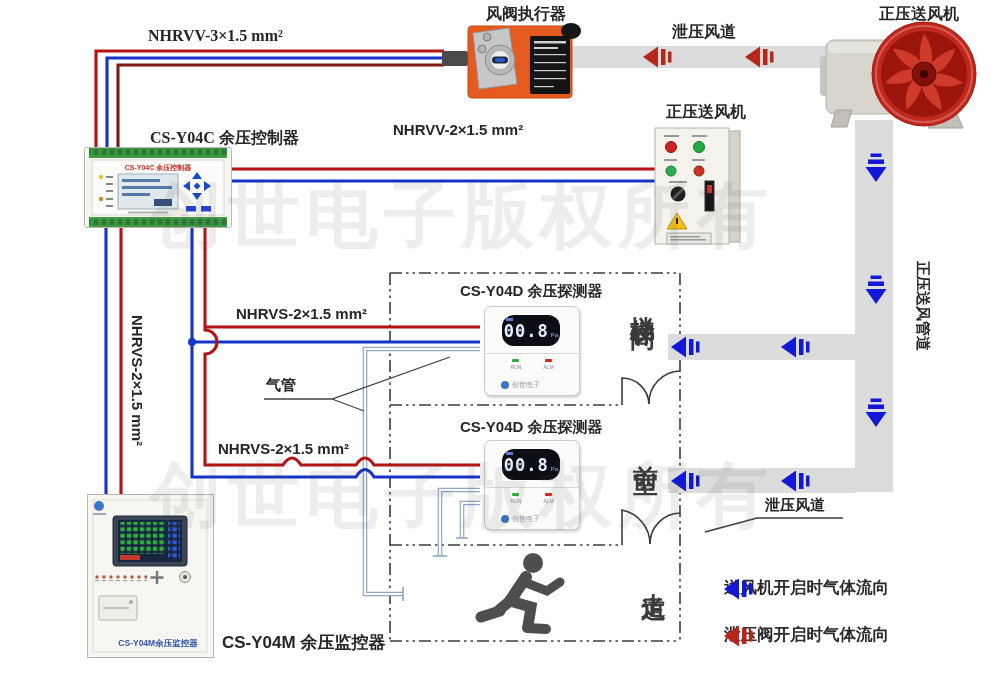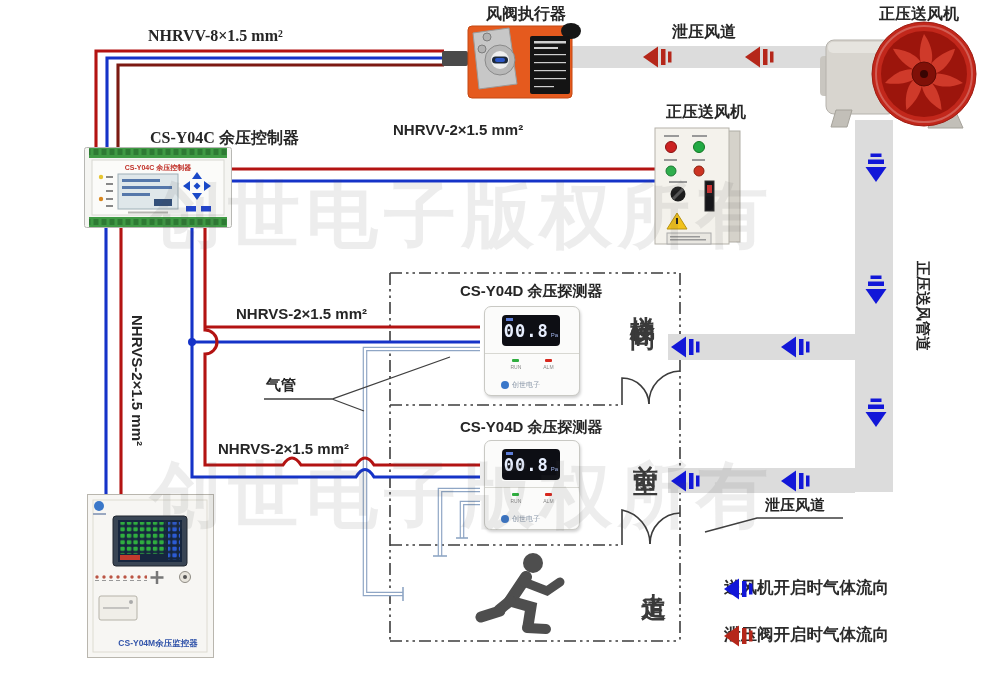--- a/index.html
+++ b/index.html
@@ -11,21 +11,21 @@
   .rot{transform:rotate(90deg);transform-origin:0 0;}
   .vroom{position:absolute;writing-mode:vertical-rl;text-orientation:upright;
          font-weight:bold;font-size:25px;color:#3a3a3a;letter-spacing:5px;line-height:1;}
   .wm{position:absolute;font-size:72px;font-weight:bold;color:rgba(80,80,80,.10);
       letter-spacing:6px;white-space:nowrap;z-index:9;pointer-events:none;}
   .layer{position:absolute;left:0;top:0;}
   
   .detector{position:absolute;width:94px;height:88px;background:#fbfbfa;border:1px solid #c9c9c4;
             border-radius:7px;box-shadow:1px 2px 3px rgba(0,0,0,.18);z-index:5;}
   .det-lcd{position:absolute;left:17px;top:8px;width:58px;height:31px;background:#0d0e14;
-           border-radius:4px;color:#e8efff;display:flex;align-items:center;justify-content:center;}
+           border-radius:12px;color:#e8efff;display:flex;align-items:center;justify-content:center;}
   .det-mark{position:absolute;left:4px;top:3px;width:7px;height:3px;background:#5d7dd8;}
   .det-digits{font-family:"DejaVu Sans Mono",monospace;font-weight:bold;font-size:17px;letter-spacing:1px;}
   .det-unit{font-size:6px;margin-left:2px;margin-top:8px;color:#9fb2e8;}
   .det-seam{position:absolute;left:0;top:46px;width:100%;height:1px;background:#d8d8d2;}
   .det-leds{position:absolute;left:0;top:52px;width:100%;display:flex;justify-content:center;gap:22px;}
   .led-grp{display:flex;flex-direction:column;align-items:center;}
   .led{width:7px;height:3px;border-radius:1px;display:block;}
   .led.green{background:#2fae3f;} .led.red{background:#d8281e;}
   .led-grp em{font-style:normal;font-size:5px;color:#888;margin-top:2px;}
   .det-brand{position:absolute;left:16px;bottom:5px;display:flex;align-items:center;gap:3px;
@@ -350,33 +350,34 @@
           <i class="led red"></i>
           <em>ALM</em>
         </span>
     </div>
     <div class="det-brand">
         <i class="brand-dot"></i>
         <span>创世电子</span>
       </div>
   </div>
 
-  <div class="lbl sz16" style="left:148px;top:27px;z-index:6">NHRVV-8×1.5 mm²</div>
+  <div class="lbl sz16" style="left:148px;top:27px;z-index:6">NHRVV-3×1.5 mm²</div>
   <div class="lbl sz16" style="left:486px;top:4px;z-index:6">风阀执行器</div>
   <div class="lbl sz16" style="left:672px;top:22px;z-index:6">泄压风道</div>
   <div class="lbl sz16" style="left:879px;top:4px;z-index:6">正压送风机</div>
   <div class="lbl sz16" style="left:666px;top:102px;z-index:6">正压送风机</div>
   <div class="lbl sz16" style="left:150px;top:128px;z-index:6">CS-Y04C 余压控制器</div>
   <div class="lbl sz15" style="left:393px;top:121px;z-index:6">NHRVV-2×1.5 mm²</div>
   <div class="lbl sz15" style="left:236px;top:305px;z-index:6">NHRVS-2×1.5 mm²</div>
   <div class="lbl sz15" style="left:218px;top:440px;z-index:6">NHRVS-2×1.5 mm²</div>
   <div class="lbl sz15 rot" style="left:146px;top:315px;z-index:6">NHRVS-2×1.5 mm²</div>
   <div class="lbl sz15" style="left:266px;top:376px;z-index:6">气管</div>
   <div class="lbl sz15" style="left:460px;top:282px;z-index:6">CS-Y04D 余压探测器</div>
   <div class="lbl sz15" style="left:460px;top:418px;z-index:6">CS-Y04D 余压探测器</div>
+  <div class="lbl" style="left:222px;top:631px;font-size:17px;z-index:6">CS-Y04M 余压监控器</div>
   <div class="lbl sz15 rot" style="left:932px;top:261px;z-index:6">正压送风管道</div>
   <div class="lbl sz15" style="left:765px;top:496px;z-index:6">泄压风道</div>
 
   <div class="vroom" style="left:630px;top:295px;z-index:6">楼梯间</div>
   <div class="vroom" style="left:633px;top:445px;z-index:6">前室</div>
   <div class="vroom" style="left:641px;top:572px;z-index:6">走道</div>
 
   <div class="legend-row" style="left:724px;top:577px">
     <svg width="36" height="24" viewBox="0 0 36 24">
       <g fill="#1217d8">

